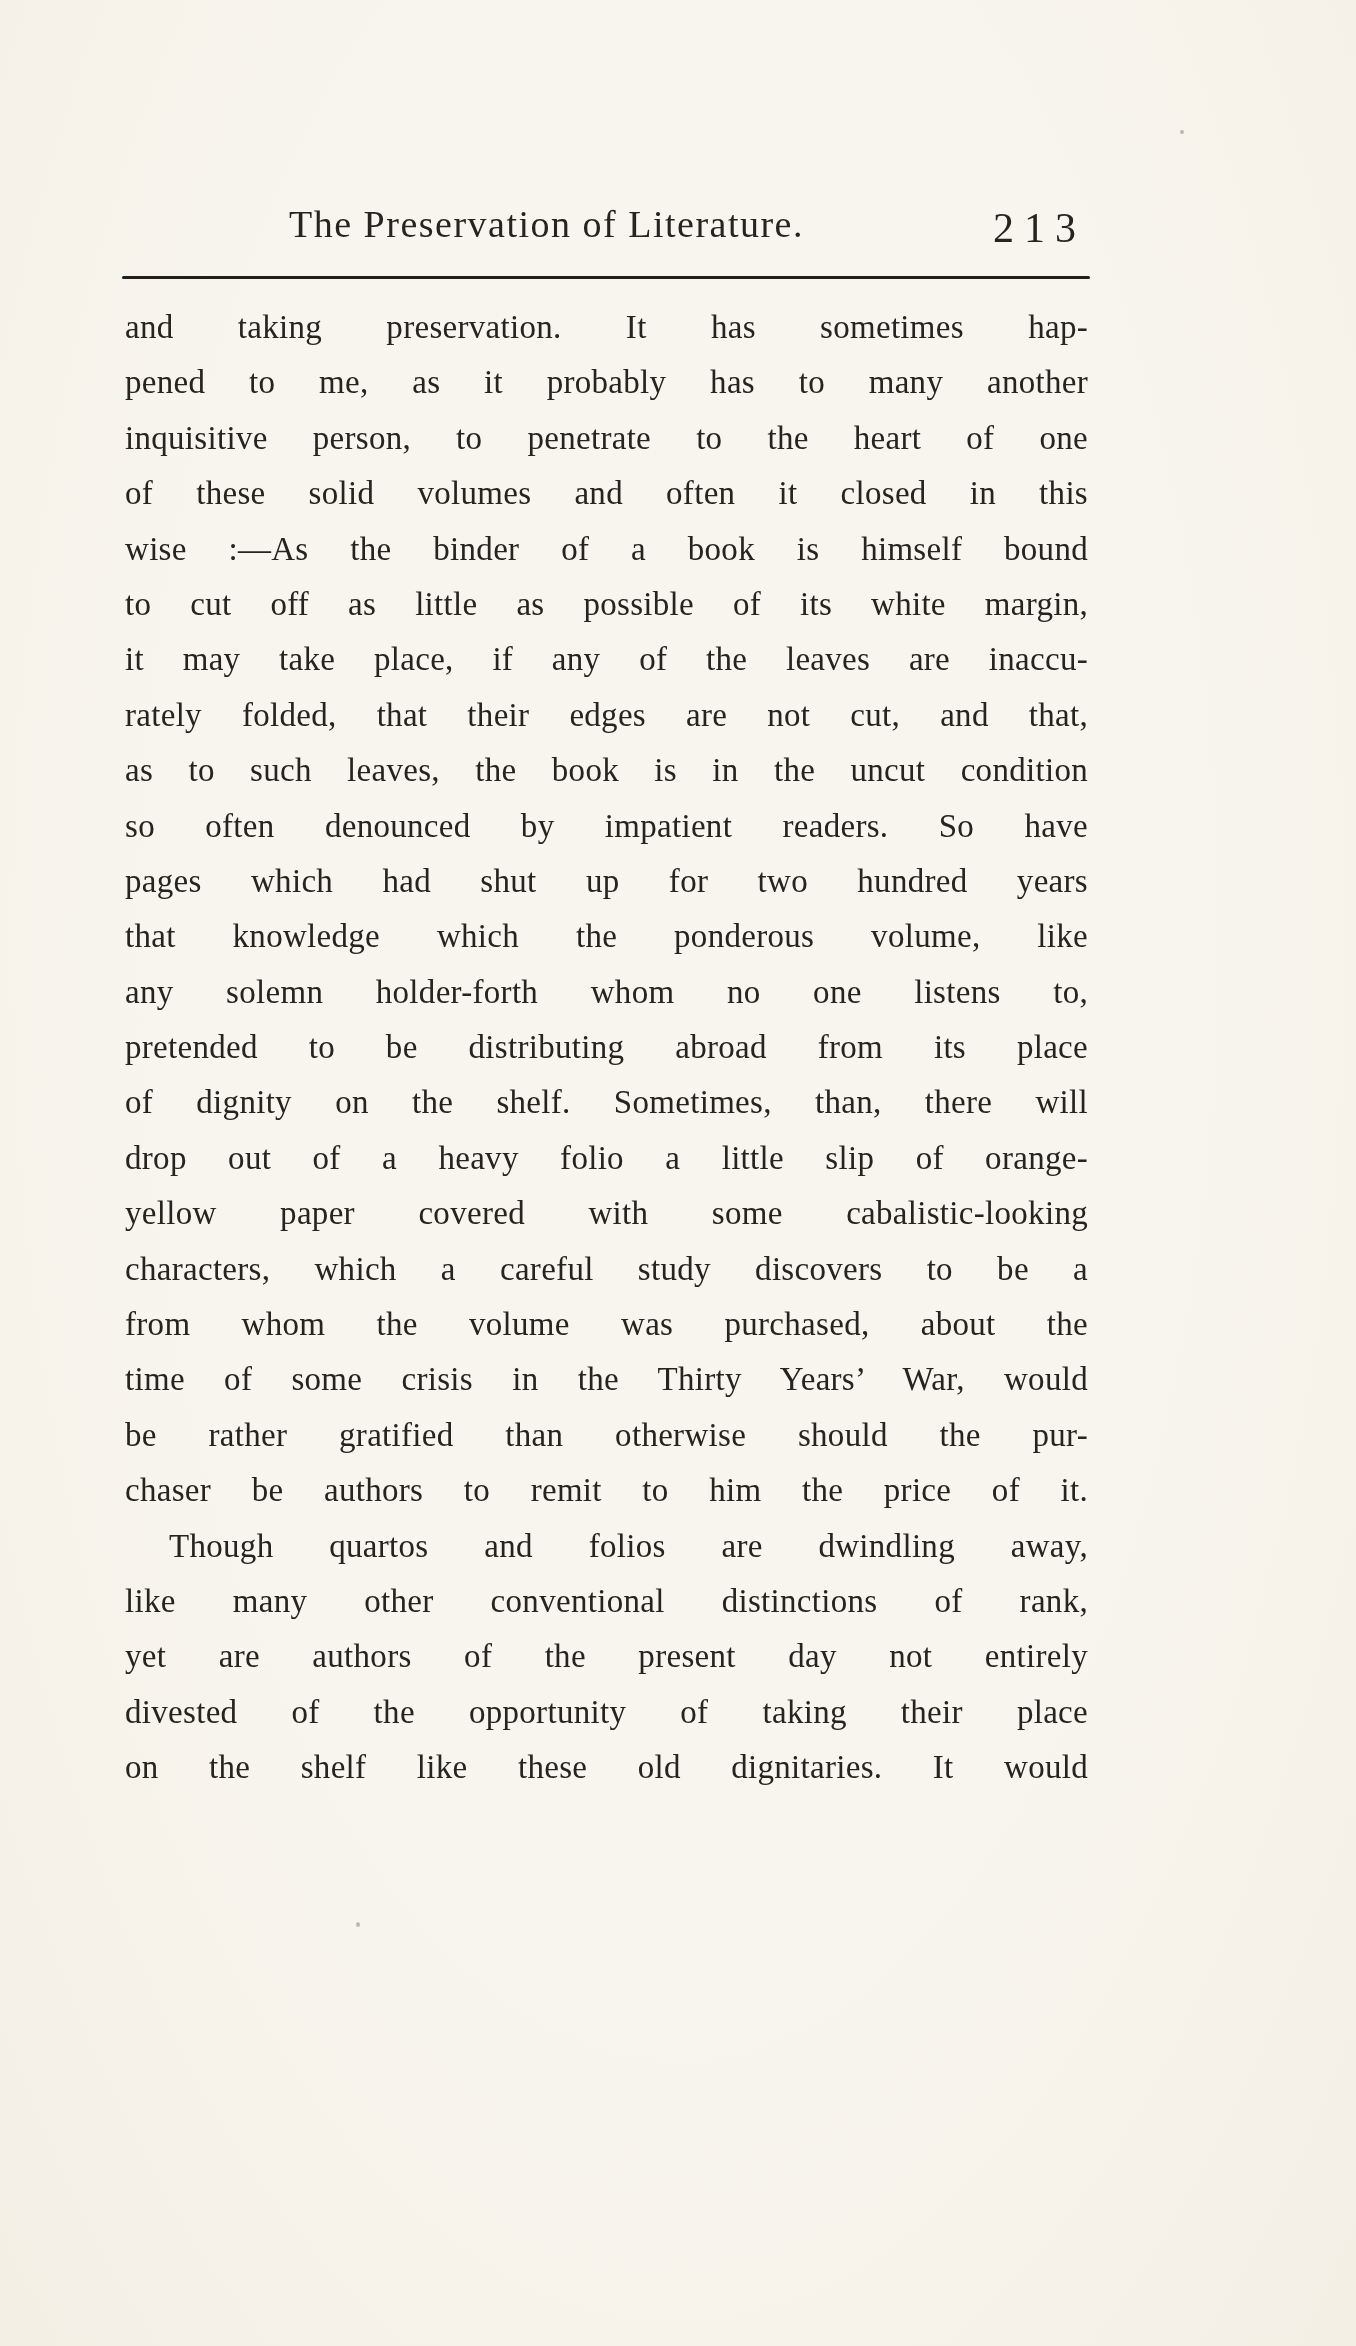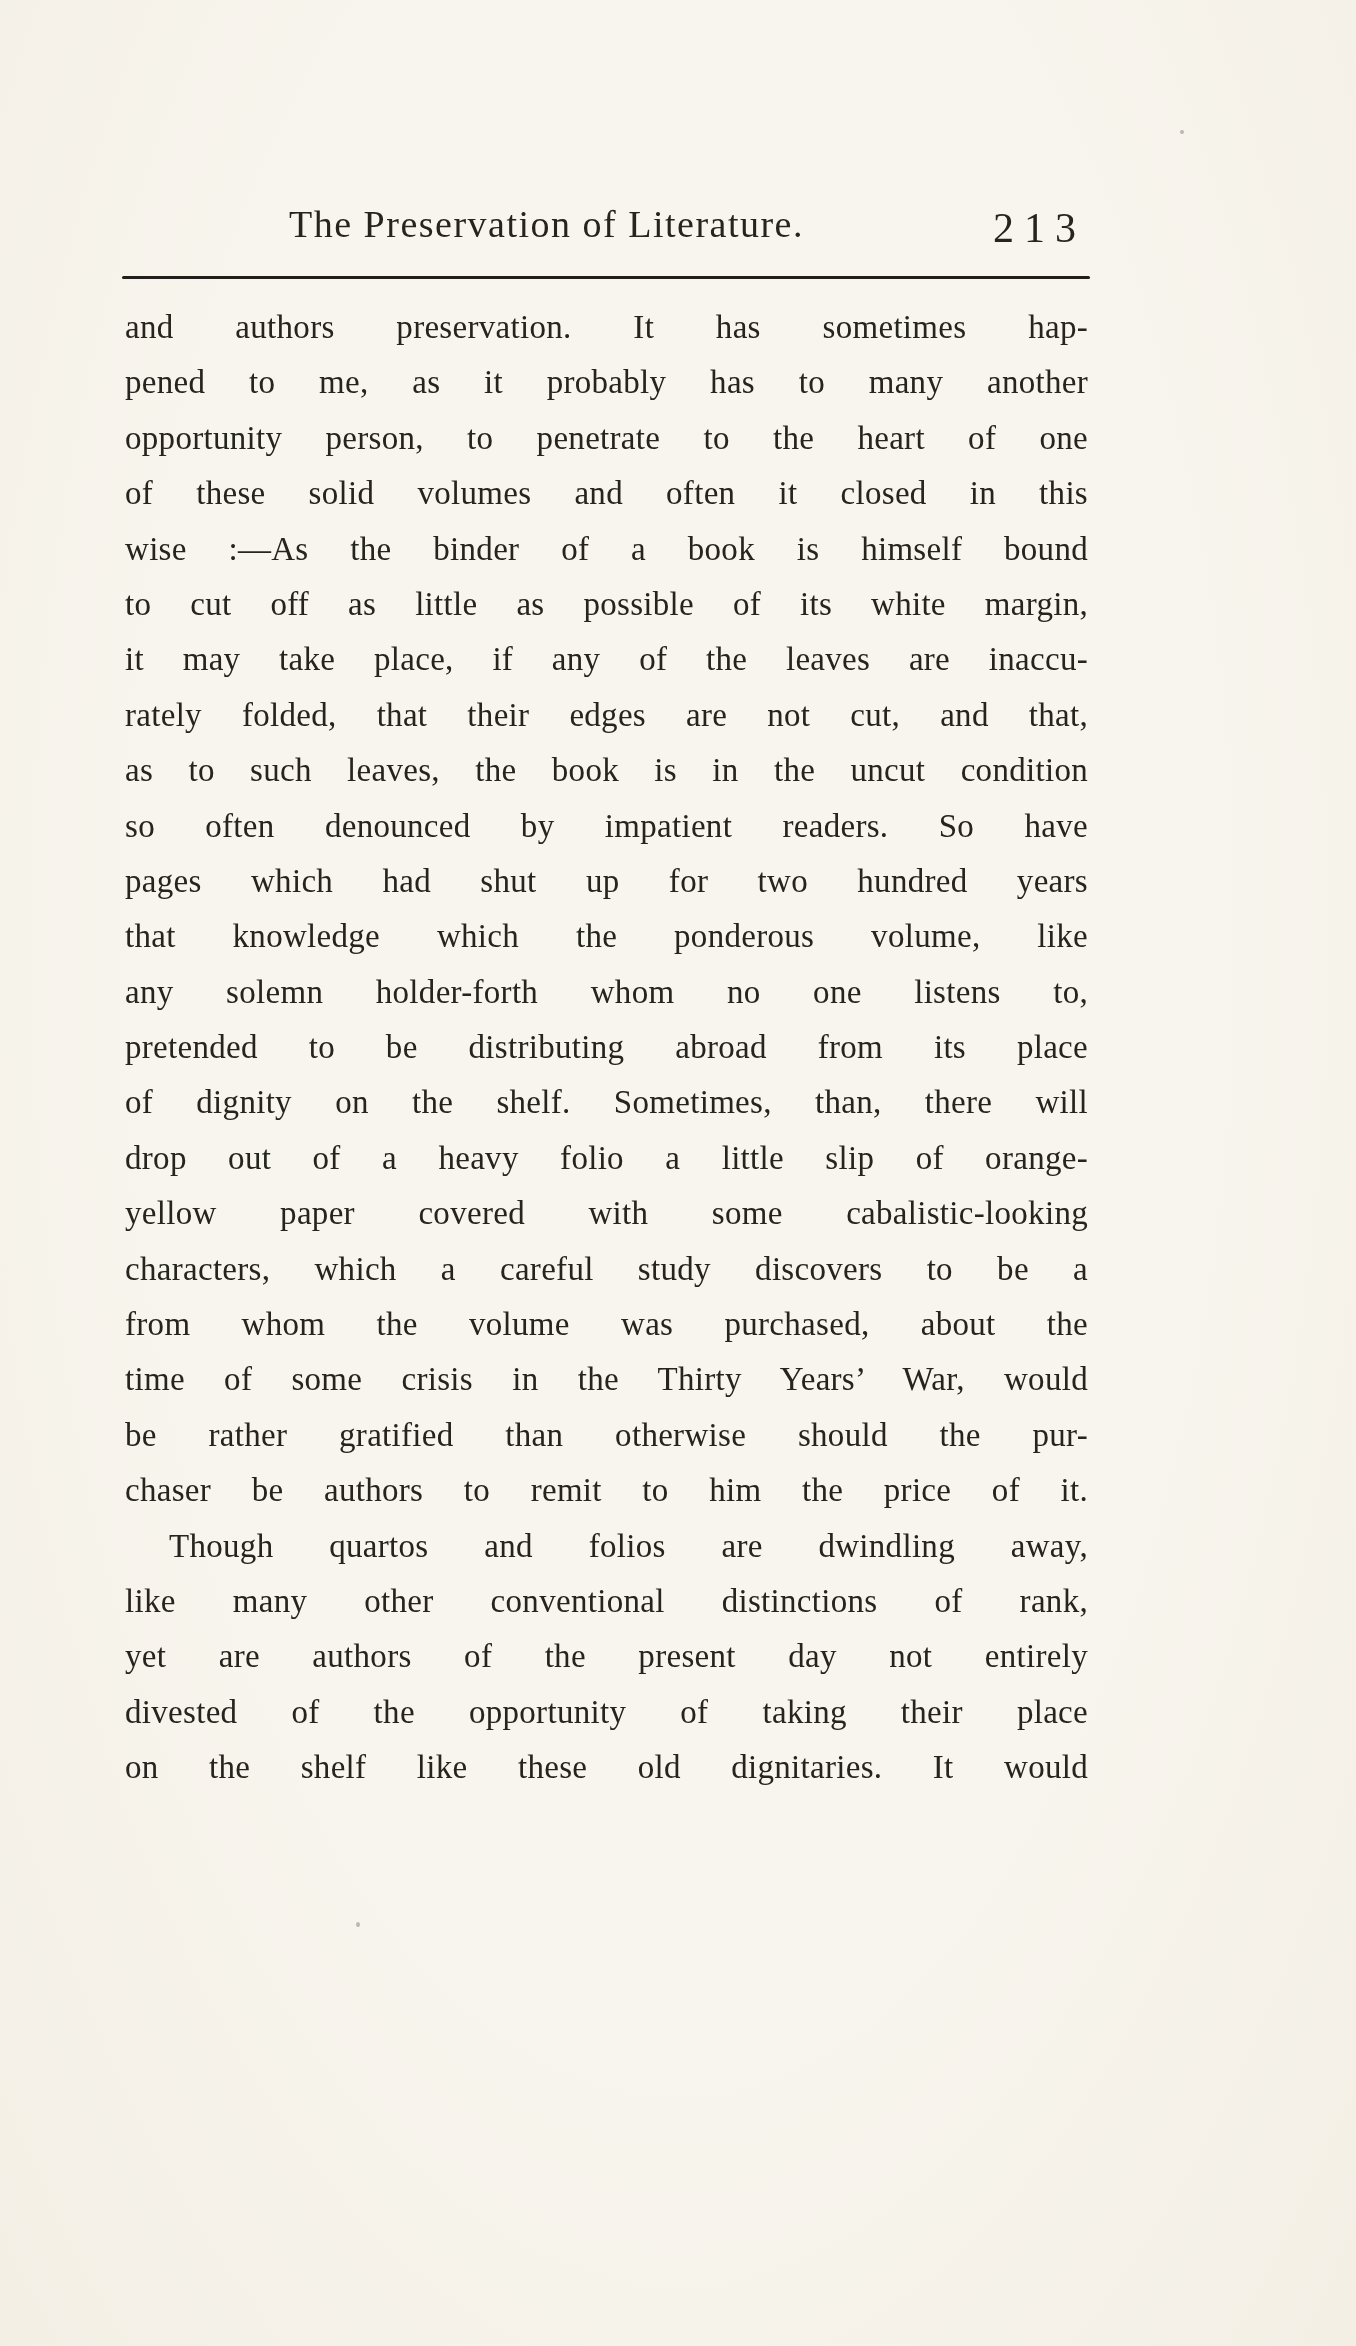--- a/index.html
+++ b/index.html
@@ -84,23 +84,23 @@
 <div class="page">
 
   <div class="header">
     <div class="header-title">The Preservation of Literature.</div>
     <div class="page-number">213</div>
   </div>
 
   <div class="rule"></div>
 
   <div class="bodytext">
-    <div class="line">and authors preservation.  It has sometimes hap-</div>
+    <div class="line">and taking preservation.  It has sometimes hap-</div>
     <div class="line">pened to me, as it probably has to many another</div>
-    <div class="line">opportunity person, to penetrate to the heart of one</div>
+    <div class="line">inquisitive person, to penetrate to the heart of one</div>
     <div class="line">of these solid volumes and often it closed in this</div>
     <div class="line">wise :—As the binder of a book is himself bound</div>
     <div class="line">to cut off as little as possible of its white margin,</div>
     <div class="line">it may take place, if any of the leaves are inaccu-</div>
     <div class="line">rately folded, that their edges are not cut, and that,</div>
     <div class="line">as to such leaves, the book is in the uncut condition</div>
     <div class="line">so often denounced by impatient readers.  So have</div>
     <div class="line">pages which had shut up for two hundred years</div>
     <div class="line">that knowledge which the ponderous volume, like</div>
     <div class="line">any solemn holder-forth whom no one listens to,</div>

